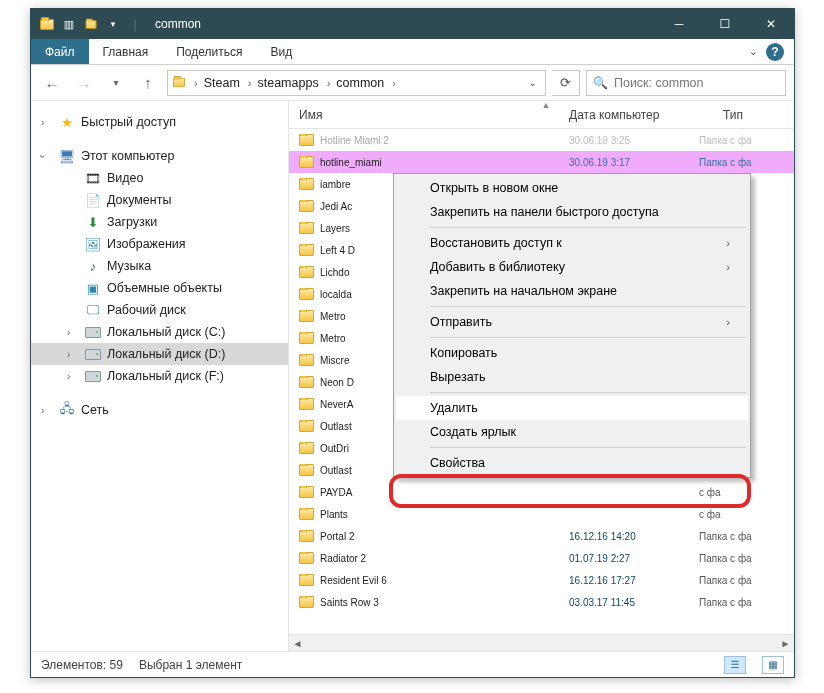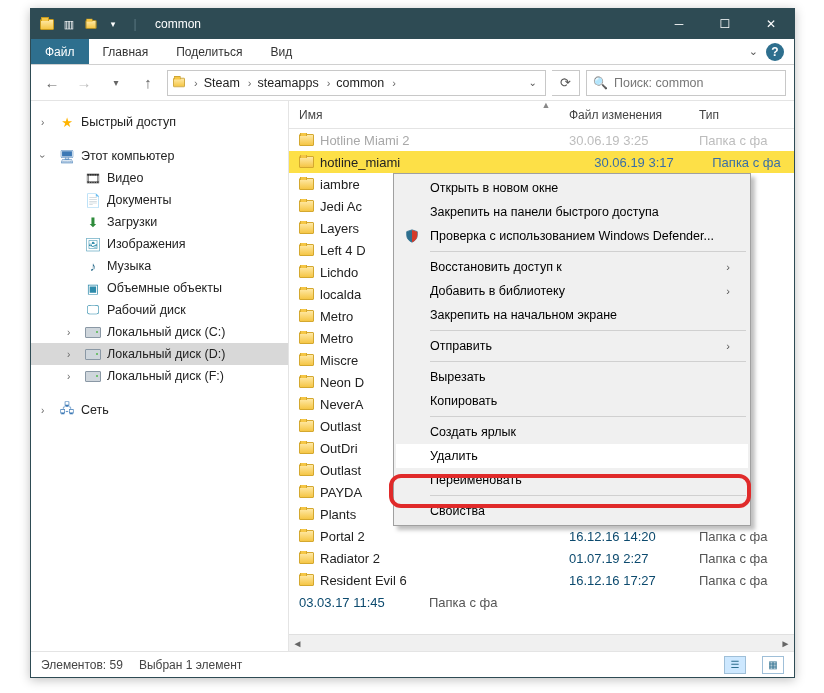--- a/index.html
+++ b/index.html
@@ -36,30 +36,30 @@
 .ic { width:16px; height:16px; display:flex; align-items:center; justify-content:center; font-size:13px; }
 .ic-star { color:#ffb400; }
 .ic-pc { color:#3b78b5; }
 .ic-net { color:#3b78b5; }
 .ic-drive { width:16px; height:11px; background:#cfd6dc; border:1px solid #8a98a5; border-radius:1px; position:relative; }
 .ic-drive::after { content:""; position:absolute; right:2px; top:3px; width:2px; height:2px; background:#55b84e; border-radius:50%; }
 .listpane { flex:1; display:flex; flex-direction:column; overflow:hidden; }
 .columns { height: 28px; display:flex; align-items:center; font-size:12px; color:#444; border-bottom: 1px solid #e4e4e4; padding-left:10px; }
 .col-name { width:270px; display:flex; align-items:center; gap:4px; }
 .col-date { width:130px; }
-.col-type { flex:1; }
+.col-type { flex:1;margin-left:24px; }
 .sort-ind { position:absolute; left: 50%; top:-1px; color:#888; font-size:9px; }
 .rows { flex:1; overflow:hidden; position:relative; }
-.row { height: 22px; display:flex; align-items:center; font-size:13px; padding-left:10px; color:#222; }
+.row { height: 22px; display:flex; align-items:center; font-size:10px; padding-left:10px; color:#222; }
 .row .rn { width:270px; display:flex; align-items:center; gap:6px; white-space:nowrap; overflow:hidden; }
 .row .rd { width:130px; color:#0c4a6e; }
 .row .rt { flex:1; color:#555; white-space:nowrap; overflow:hidden; }
 .row.cut { color:#a8a8a8; }
 .row.cut .rd, .row.cut .rt { color:#bdbdbd; }
-.row.selected { background:#fde047;text-align:center; }
+.row.selected { background:#f0abfc; }
 .row.selected .rd, .row.selected .rt { color:#3a6ea5; }
 .small-folder { width:15px; height:12px; background:linear-gradient(#ffe9a6,#f5c645); border:1px solid #d4a82f; border-radius:1px; position:relative; flex-shrink:0; }
 .small-folder::before { content:""; position:absolute; top:-3px; left:0; width:5px; height:3px; background:#f5c645; border:1px solid #d4a82f; border-bottom:none; }
 .status { height: 26px; border-top:1px solid #e4e4e4; display:flex; align-items:center; font-size:12px; color:#444; padding: 0 10px; gap:16px; }
 .status .spacer { flex:1; }
 .view-btn { width:22px; height:18px; border:1px solid #9fbfd8; display:flex; align-items:center; justify-content:center; font-size:10px; color:#2e6f8e; }
 .view-btn.active { background:#cde8ff; }
 .hscroll { height:17px; border-top:1px solid #e0e0e0; background:#f0f0f0; display:flex; align-items:center; }
 .hscroll .arrow { width:17px; height:17px; display:flex; align-items:center; justify-content:center; color:#666; font-size:10px; background:#f0f0f0; }
 .hscroll .track { flex:1; height:17px; background:#f0f0f0; }
@@ -206,21 +206,21 @@
           <span>Сеть</span>
         </div>
     </div>
 
     <div class="listpane">
       <div class="columns" style="position:relative">
         <div class="col-name">
             <span>Имя</span>
             <span class="sort-ind">▲</span>
           </div>
-        <div class="col-date">Файл изменения</div>
+        <div class="col-date">Дата компьютер</div>
         <div class="col-type">Тип</div>
       </div>
       <div class="rows" id="rows">
           <div class="row cut">
             <div class="rn">
               <div class="small-folder"></div>
               <span>Hotline Miami 2</span>
             </div>
             <div class="rd">30.06.19 3:25</div>
             <div class="rt">Папка с фа</div>
@@ -379,20 +379,24 @@
           </div>
           <div class="row">
             <div class="rn">
               <div class="small-folder"></div>
               <span>Resident Evil 6</span>
             </div>
             <div class="rd">16.12.16 17:27</div>
             <div class="rt">Папка с фа</div>
           </div>
           <div class="row">
+            <div class="rn">
+              <div class="small-folder"></div>
+              <span>Saints Row 3</span>
+            </div>
             <div class="rd">03.03.17 11:45</div>
             <div class="rt">Папка с фа</div>
           </div>
         </div>
       <div class="hscroll">
         <div class="arrow">◄</div>
         <div class="track"></div>
         <div class="arrow">►</div>
       </div>
     </div>
@@ -407,63 +411,50 @@
   </div>
 </div>
 
 <div class="ctx">
   <div class="ctx-item">
       <span>Открыть в новом окне</span>
     </div>
   <div class="ctx-item">
       <span>Закрепить на панели быстрого доступа</span>
     </div>
-  <div class="ctx-item">
-    <span class="ctx-ic">
-      <svg class="shield-ic" viewBox="0 0 16 16">
-          <path d="M8 1l6 2v4c0 4-3 7-6 8-3-1-6-4-6-8V3l6-2z" fill="#fff" stroke="#2e6f8e"></path>
-          <path d="M8 1l6 2v4c0 4-3 7-6 8V1z" fill="#d43a2a"></path>
-          <path d="M2 3l6-2v14c-3-1-6-4-6-8V3z" fill="#2e6f8e"></path>
-        </svg>
-    </span>
-    <span>Проверка с использованием Windows Defender...</span>
-  </div>
   <div class="ctx-sep"></div>
   <div class="ctx-item">
       <span>Восстановить доступ к</span>
       <span class="ctx-arrow">›</span>
     </div>
   <div class="ctx-item">
       <span>Добавить в библиотеку</span>
       <span class="ctx-arrow">›</span>
     </div>
   <div class="ctx-item">
       <span>Закрепить на начальном экране</span>
     </div>
   <div class="ctx-sep"></div>
   <div class="ctx-item">
       <span>Отправить</span>
       <span class="ctx-arrow">›</span>
     </div>
   <div class="ctx-sep"></div>
   <div class="ctx-item">
+      <span>Копировать</span>
+    </div>
+  <div class="ctx-item">
       <span>Вырезать</span>
     </div>
-  <div class="ctx-item">
-      <span>Копировать</span>
-    </div>
   <div class="ctx-sep"></div>
-  <div class="ctx-item">
-      <span>Создать ярлык</span>
-    </div>
   <div class="ctx-item hover">
       <span>Удалить</span>
     </div>
   <div class="ctx-item">
-      <span>Переименовать</span>
+      <span>Создать ярлык</span>
     </div>
   <div class="ctx-sep"></div>
   <div class="ctx-item">
       <span>Свойства</span>
     </div>
 </div>
 
 <div class="highlight-ring"></div>
 
 </body></html>

